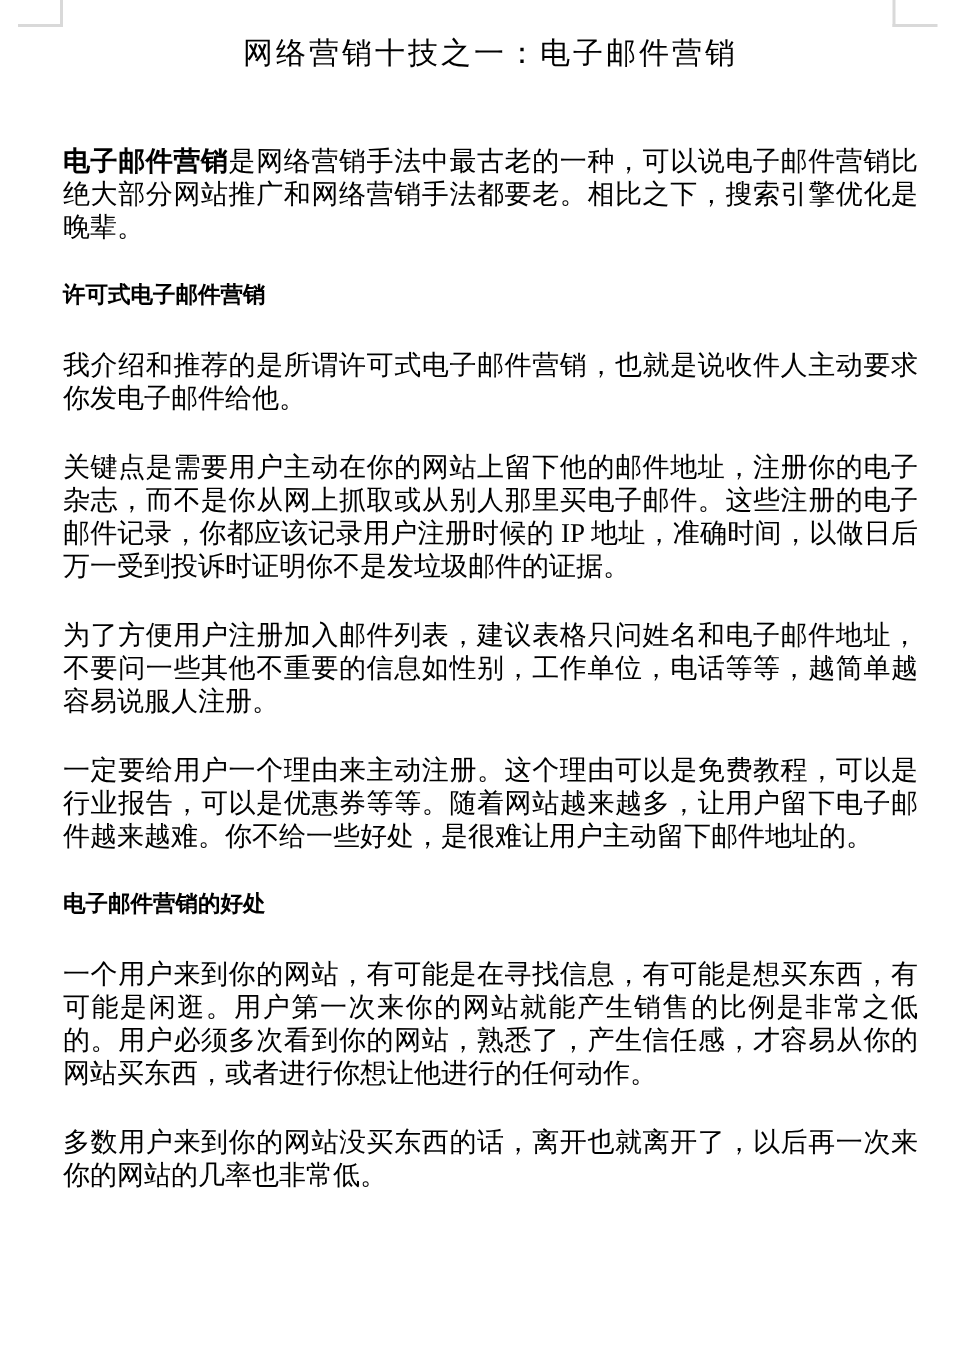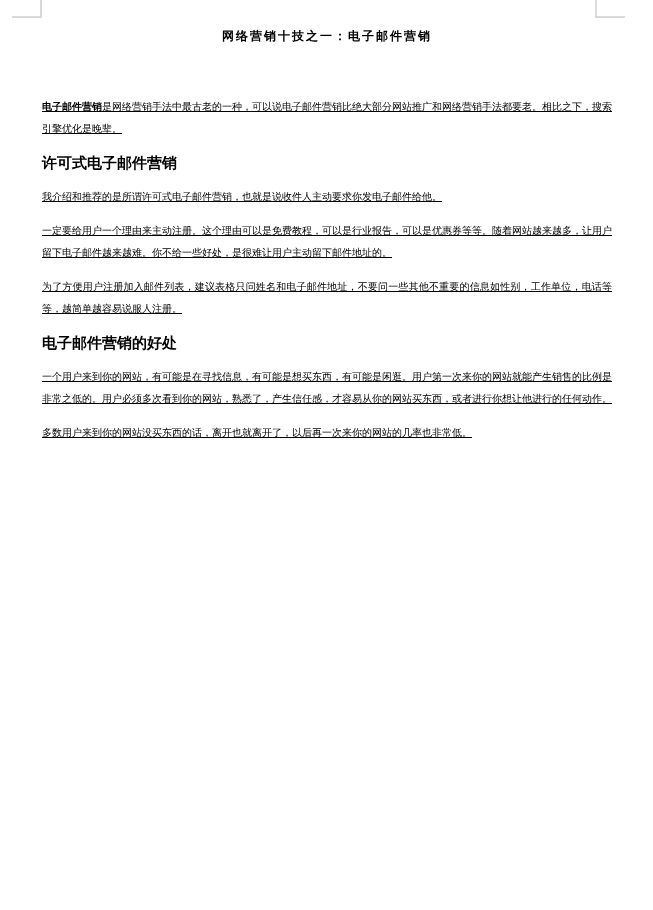--- a/index.html
+++ b/index.html
@@ -33,33 +33,32 @@
     left: 12px;
     border-right: 2px solid #d9d9d9;
     border-bottom: 2px solid #d9d9d9;
   }
   .crop-mark.right {
     left: 595px;
     border-left: 2px solid #d9d9d9;
     border-bottom: 2px solid #d9d9d9;
   }
   h1.doc-title {
-    font-size: 12px;
+    font-size: 20px;
     line-height: 28px;
-    font-weight: bold;
+    font-weight: normal;
     text-align: center;
     letter-spacing: 2px;
     margin: 8px 0 46px 0;
   }
   .doc-body p {
-    font-size: 10px;
+    font-size: 18px;
     line-height: 22px;
     text-align: justify;
-    margin: 12px 0;
-    text-decoration: underline;
+    margin: 24px 0;
   }
   .doc-body h2 {
     font-size: 15px;
     line-height: 22px;
     font-weight: bold;
     margin: 0 0;
   }
   .doc-body p strong {
     font-weight: bold;
   }
@@ -70,19 +69,20 @@
 <div class="page">
   <div class="crop-mark left"></div>
   <div class="crop-mark right"></div>
 
   <h1 class="doc-title">网络营销十技之一：电子邮件营销</h1>
 
   <div class="doc-body" id="doc-body">
       <p><strong>电子邮件营销</strong>是网络营销手法中最古老的一种，可以说电子邮件营销比绝大部分网站推广和网络营销手法都要老。相比之下，搜索引擎优化是晚辈。</p>
       <h2>许可式电子邮件营销</h2>
       <p>我介绍和推荐的是所谓许可式电子邮件营销，也就是说收件人主动要求你发电子邮件给他。</p>
+      <p>关键点是需要用户主动在你的网站上留下他的邮件地址，注册你的电子杂志，而不是你从网上抓取或从别人那里买电子邮件。这些注册的电子邮件记录，你都应该记录用户注册时候的 IP 地址，准确时间，以做日后万一受到投诉时证明你不是发垃圾邮件的证据。</p>
+      <p>为了方便用户注册加入邮件列表，建议表格只问姓名和电子邮件地址，不要问一些其他不重要的信息如性别，工作单位，电话等等，越简单越容易说服人注册。</p>
       <p>一定要给用户一个理由来主动注册。这个理由可以是免费教程，可以是行业报告，可以是优惠券等等。随着网站越来越多，让用户留下电子邮件越来越难。你不给一些好处，是很难让用户主动留下邮件地址的。</p>
-      <p>为了方便用户注册加入邮件列表，建议表格只问姓名和电子邮件地址，不要问一些其他不重要的信息如性别，工作单位，电话等等，越简单越容易说服人注册。</p>
       <h2>电子邮件营销的好处</h2>
       <p>一个用户来到你的网站，有可能是在寻找信息，有可能是想买东西，有可能是闲逛。用户第一次来你的网站就能产生销售的比例是非常之低的。用户必须多次看到你的网站，熟悉了，产生信任感，才容易从你的网站买东西，或者进行你想让他进行的任何动作。</p>
       <p>多数用户来到你的网站没买东西的话，离开也就离开了，以后再一次来你的网站的几率也非常低。</p>
     </div>
 </div>
 
 </body></html>

